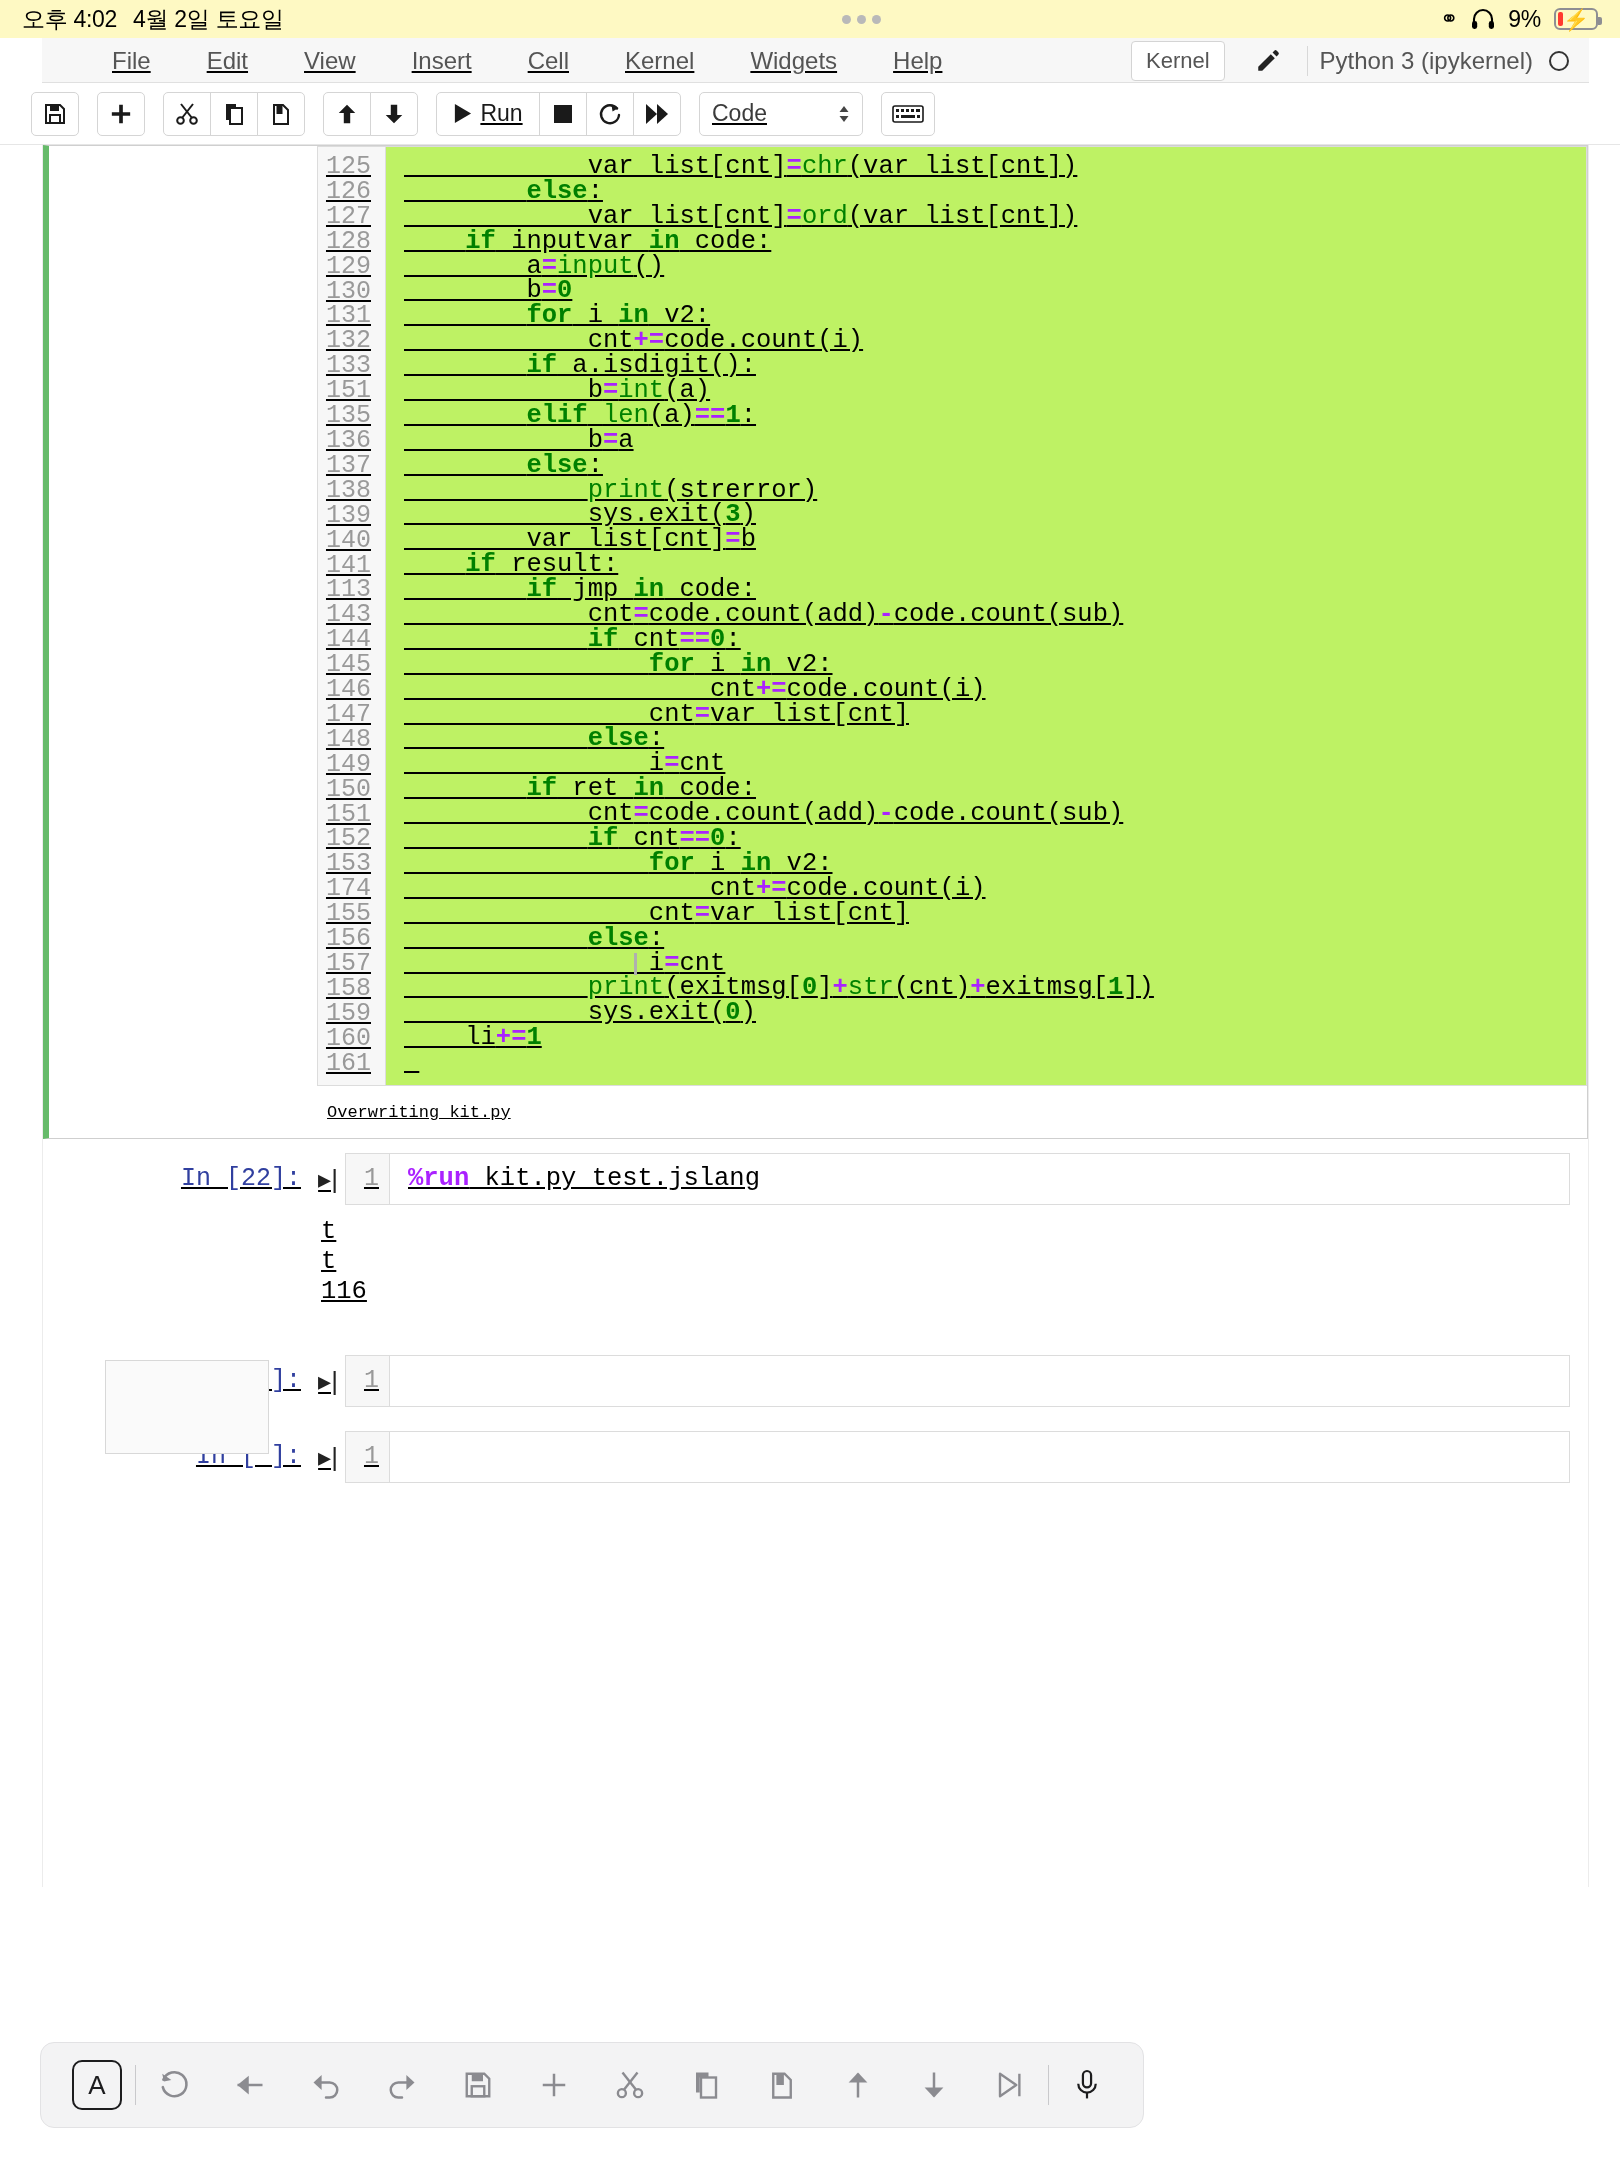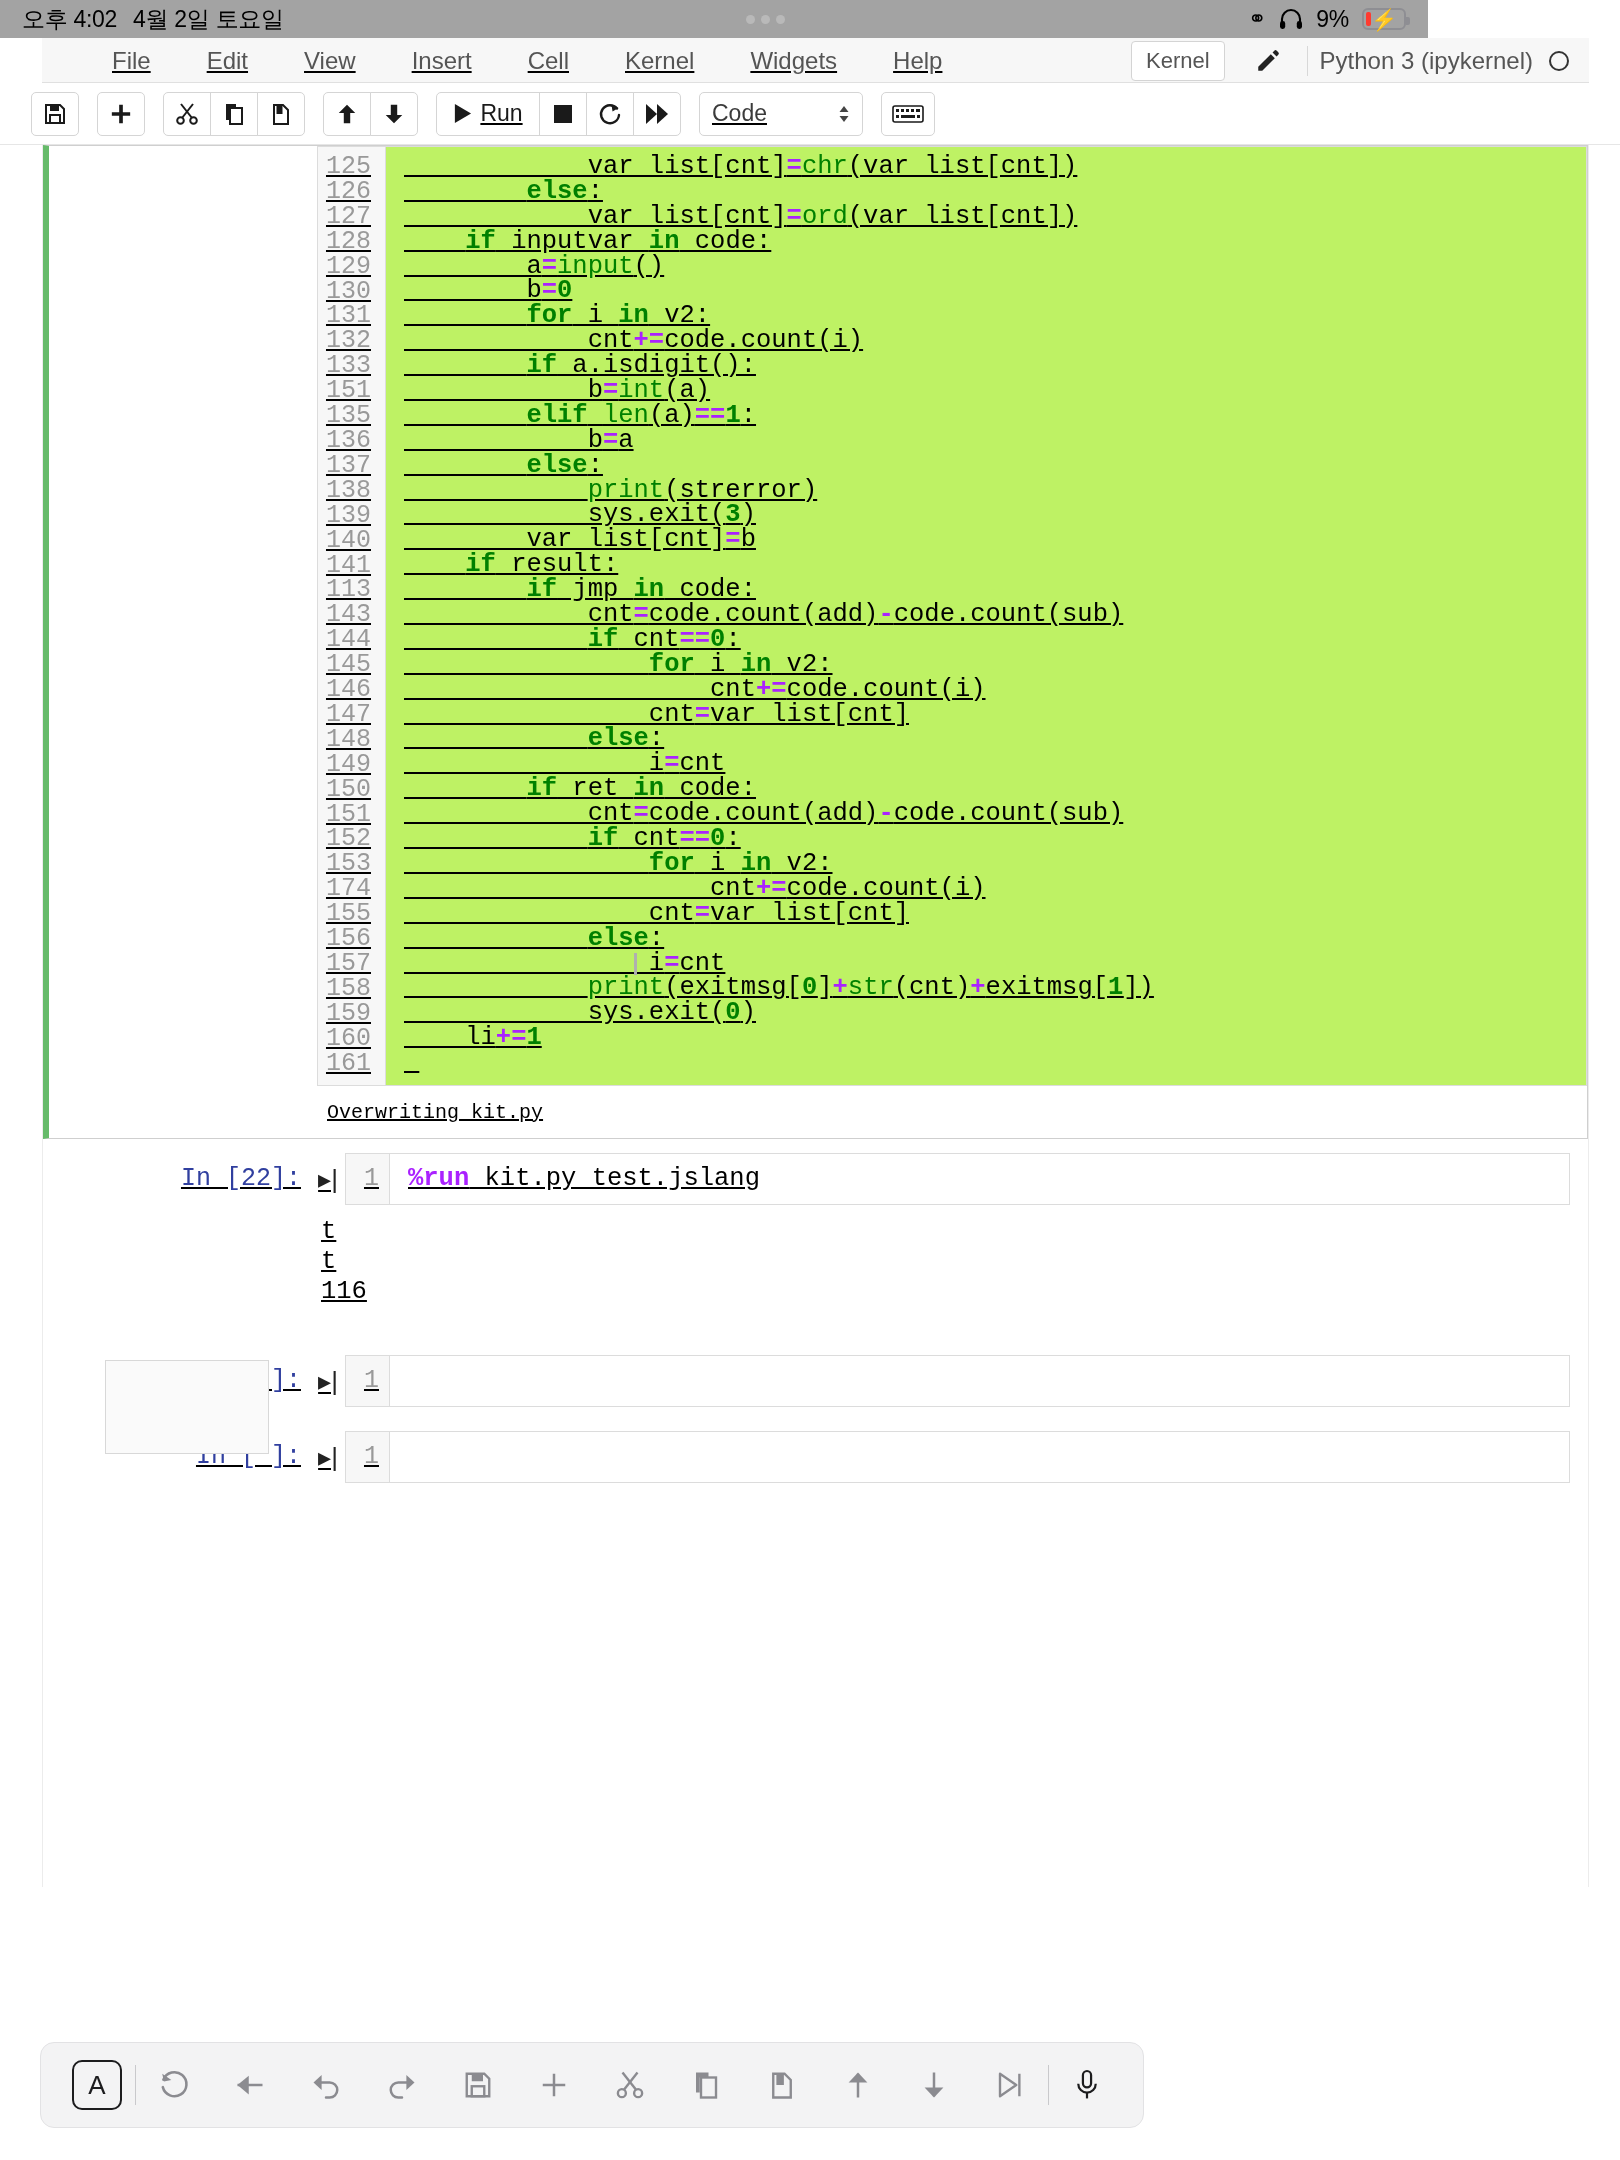--- a/index.html
+++ b/index.html
@@ -6,24 +6,24 @@
   html, body {
     width: 1620px; height: 2160px;
     background: #ffffff;
     font-family: "Liberation Sans", sans-serif;
     overflow: hidden;
   }
 
   
   .status-bar {
     position: absolute; top: 0; left: 0;
-    width: 1428px; height: 38px;
+    width: 1620px; height: 38px;
     display: flex; align-items: center;
     padding: 0 22px;
-    background: #a3a3a3;
+    background: #fef9c3;
   }
   .status-left { display: flex; align-items: baseline; gap: 16px; }
   .status-time { font-size: 23px; color: #000; font-weight: 400; letter-spacing: -0.3px; }
   .status-date { font-size: 23px; color: #000; font-weight: 400; letter-spacing: -0.3px; }
   .status-center { flex: 1; display: flex; justify-content: center; align-items: center; }
   .dots { display: flex; gap: 6px; }
   .dots i { width: 9px; height: 9px; border-radius: 50%; background: #b9b9b9; display:block; }
   .status-right { display: flex; align-items: center; gap: 13px; }
   .icon-link { font-size: 22px; color: #000; line-height: 1; }
   .icon-headphone { font-size: 22px; color: #000; line-height: 1; }
@@ -170,21 +170,21 @@
   .kw  { color: #008000; font-weight: bold; }
   .bi  { color: #008000; }
   .op  { color: #aa22ff; font-weight: bold; }
   .num { color: #008000; font-weight: bold; }
   .cursor-mark {
     position: absolute; width: 3px; height: 22px; background: #b0b0b0;
   }
 
   .cell-output {
     font-family: "Liberation Mono", monospace;
-    font-size: 20px; line-height: 30px;
+    font-size: 17px; line-height: 30px;
     color: #000; white-space: pre;
     padding: 12px 0 10px 278px;
     background: #fff;
   }
 
   
   .cell {
     display: flex; align-items: flex-start;
     padding: 14px 0 0 0;
   }

